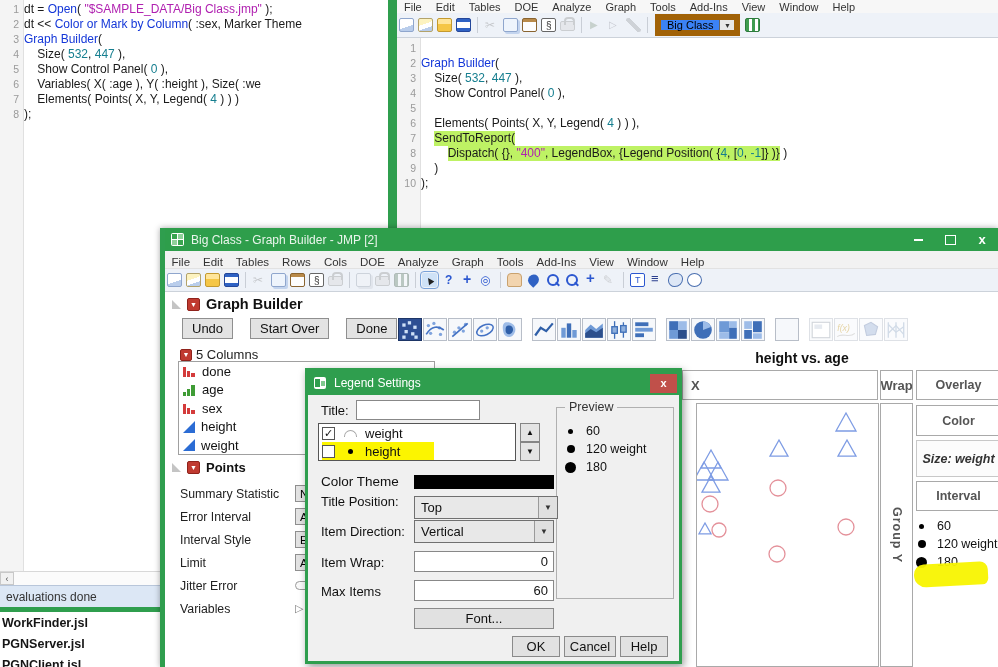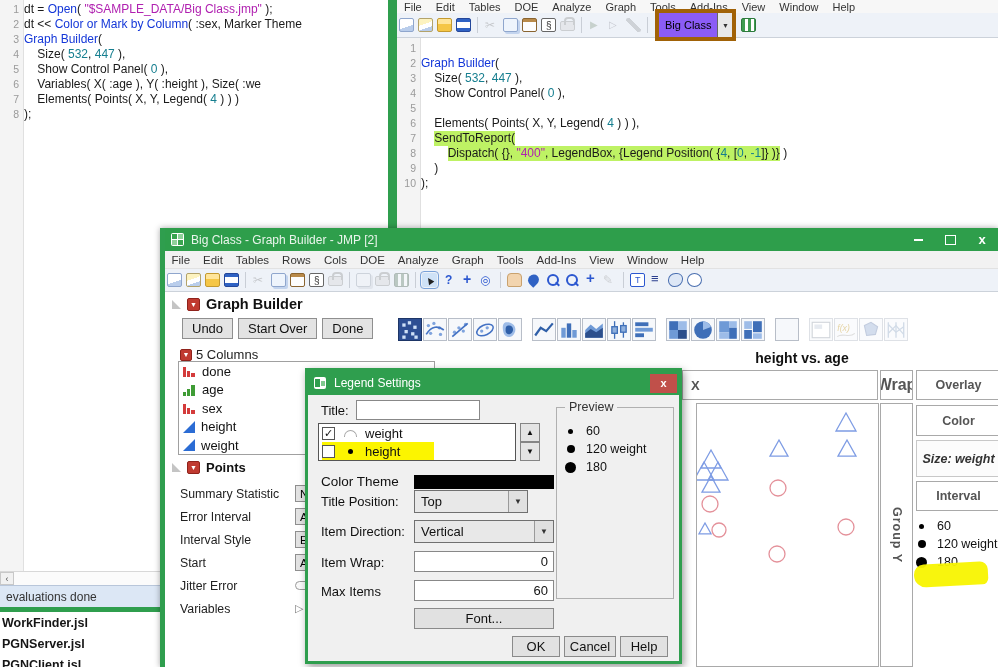--- a/index.html
+++ b/index.html
@@ -7,21 +7,21 @@
 #screen{position:relative;width:998px;height:667px;overflow:hidden;background:#fff}
 .abs{position:absolute}
 
 .editor{background:#fff}
 .gutbg{position:absolute;left:0;top:0;width:24px;height:100%;background:#f4f4f4;border-right:1px solid #e0e0e0}
 .code-row{display:flex;height:15px;line-height:15px;font-family:"DejaVu Sans Mono",monospace;font-size:12px;white-space:pre;position:relative}
 .gut{width:24px;min-width:24px;text-align:right;padding-right:5px;color:#9a9a9a;font-size:10.5px}
 .c-p{color:#1a1a1a}.c-k{color:#1437d8}.c-s{color:#b020b0}.c-n{color:#157e8f}
 .hl{background:#bef264}
 
-.menubar{display:flex;align-items:center;background:#f4f4f4;color:#333}
+.menubar{display:flex;align-items:flex-end;background:#f4f4f4;color:#333}
 .menubar .mi{padding:0 7px;font-size:11px}
 .toolbar{display:flex;align-items:center;background:#eef2f8;border-bottom:1px solid #ccd2da}
 .ti{width:15px;height:14px;margin:2px 2px;display:inline-block;position:relative;border-radius:2px;flex:none}
 .ti.dim{opacity:.4;filter:grayscale(.7)}
 .ti.sel{outline:1.5px solid #79a1d8;outline-offset:1px;background:#cfe2f7}
 .tsep{width:1px;height:16px;background:#c9ced6;margin:0 4px;flex:none}
 .ic-new-script{background:linear-gradient(160deg,#fff 62%,#b9cdeb 62%);border:1px solid #8fa6cd}
 .ic-new-home{background:linear-gradient(160deg,#fdf3c0 42%,#fff 42% 70%,#b9cdeb 70%);border:1px solid #b3a36b}
 .ic-open{background:linear-gradient(180deg,#ffe59a 40%,#f5c646 40%);border:1px solid #c49a2f}
 .ic-save{background:linear-gradient(180deg,#2f62c4 28%,#fff 28% 74%,#2f62c4 74%);border:1px solid #24479a}
@@ -44,21 +44,21 @@
 .ic-brush{background:#2f62c4;border-radius:50% 50% 50% 0;transform:rotate(-45deg) scale(.75)}
 .ic-mag::before{content:"";position:absolute;left:2px;top:1px;width:8px;height:8px;border:2px solid #2b57d0;border-radius:50%}
 .ic-mag::after{content:"";position:absolute;left:10px;top:10px;width:5px;height:2px;background:#2b57d0;transform:rotate(45deg)}
 .ic-plus::before{content:"+";color:#2b57d0;font-size:15px;font-weight:700;position:absolute;left:3px;top:-2px;line-height:14px}
 .ic-pencil::before{content:"✎";color:#999;font-size:12px;position:absolute;left:1px;line-height:14px}
 .ic-note{background:#fff;border:1px solid #2b57d0}
 .ic-note::before{content:"T";font-size:9px;color:#2b57d0;position:absolute;left:4px;line-height:12px}
 .ic-lines::before{content:"≡";color:#2b3f8f;font-size:13px;position:absolute;left:2px;top:-1px;line-height:14px}
 .ic-lasso{border:1.5px solid #4a6fb0;border-radius:50% 40% 55% 45%;background:#dde7f6}
 .ic-oval{border:1.5px solid #4a6fb0;border-radius:50%;background:#fff}
-.combo{display:inline-flex;align-items:center;height:32px;background:#8b5cf6;border:4px solid #a16207;font-size:11px;margin:0 3px}
+.combo{display:inline-flex;align-items:center;height:22px;background:#3b82f6;border:6px solid #a16207;font-size:11px;margin:0 3px}
 .combo .val{padding:0 6px;min-width:52px}
 .combo .dd{width:15px;height:100%;border-left:1px solid #666;background:#e8e8e8;display:flex;align-items:center;justify-content:center;font-size:7px;color:#333}
 
 #left-hscroll{border-top:1px solid #d8d8d8;background:#fbfbfb;display:flex}
 .hs-btn{width:14px;height:13px;border:1px solid #c8c8c8;background:#f1f1f1;color:#555;font-size:9px;display:flex;align-items:center;justify-content:center}
 #left-status{background:#dce7f5;border-top:1px solid #b8c6da;font-size:12px;color:#333;display:flex;align-items:center;padding-left:6px}
 #left-green-strip,#pane-divider{background:#2f9e4e}
 #file-list .file-row{height:21px;line-height:21px;font-size:12.5px;font-weight:600;color:#151515;padding-left:2px}
 
 #jmp-window{background:#fff;border-left:5px solid #2f9e4e;box-shadow:0 0 6px rgba(0,0,0,.35)}
@@ -70,21 +70,21 @@
 .wb-min::before{content:"";width:9px;height:2px;background:#fff}
 .wb-max::before{content:"";width:9px;height:8px;border:1.5px solid #fff}
 .wb-close{font-size:13px;font-weight:700}
 #jmp-menu{height:18px;border-bottom:1px solid #e2e2e2}
 #jmp-menu .mi{font-size:11.5px;padding:0 6.5px}
 #jmp-toolbar{height:23px}
 #jmp-content{position:absolute;left:5px;top:64px;right:0;bottom:0;background:#fff;overflow:hidden}
 .disc{width:0;height:0;border-bottom:9px solid #c4c4c4;border-right:9px solid transparent;display:inline-block}
 .redbtn{width:13px;height:13px;background:#c03a30;border:1px solid #8f221b;border-radius:2px;color:#fff;font-size:7px;display:inline-flex;align-items:center;justify-content:center}
 .hdr-title{font-weight:700;font-size:14.5px;color:#111}
-.btn{background:#e3e3e3;border:1px solid #8f8f8f;font-size:13px;color:#111;display:inline-flex;align-items:center;justify-content:center;height:21px;padding:0 9px;margin-right:5px}
+.btn{background:#e3e3e3;border:1px solid #8f8f8f;font-size:13px;color:#111;display:inline-flex;align-items:center;justify-content:center;height:21px;padding:0 9px;margin-right:17px}
 .pal{width:24px;height:23px;border:1px solid #b8bec8;background:#f6f8fb;display:flex;align-items:center;justify-content:center;margin-right:1px;flex:none}
 .pal.selected{background:#2d4e93;border-color:#1d3566}
 .pal.disabled{opacity:.45}
 .pal.gap{margin-left:9px}
 #columns-list{border:1px solid #a0a0a0;background:#fff}
 .col-row{display:flex;align-items:center;height:18.5px;padding-left:4px;font-size:13px;color:#111}
 .col-ic{width:13px;height:12px;margin-right:6px;position:relative;flex:none}
 .col-ic.nominal{background:linear-gradient(#d43b3b,#d43b3b) 0 2px/3px 10px no-repeat,linear-gradient(#d43b3b,#d43b3b) 4px 6px/3px 6px no-repeat,linear-gradient(#d43b3b,#d43b3b) 8px 8px/4px 4px no-repeat}
 .col-ic.ordinal{background:linear-gradient(#3f9c35,#3f9c35) 0 8px/3px 4px no-repeat,linear-gradient(#3f9c35,#3f9c35) 4px 5px/3px 7px no-repeat,linear-gradient(#3f9c35,#3f9c35) 8px 1px/4px 11px no-repeat}
 .col-ic.continuous{width:0;height:0;border-bottom:12px solid #2b6cd4;border-left:12px solid transparent;margin-top:0}
@@ -475,39 +475,39 @@
           </div>
           <div class="pp-row">
             <span class="pp-label">Error Interval</span>
             <span class="mini-btn">Auto</span>
           </div>
           <div class="pp-row">
             <span class="pp-label">Interval Style</span>
             <span class="mini-btn">Error</span>
           </div>
           <div class="pp-row">
-            <span class="pp-label">Start</span>
+            <span class="pp-label">Limit</span>
             <span class="mini-btn">Auto</span>
           </div>
           <div class="pp-row">
             <span class="pp-label">Jitter Error</span>
             <span class="slider"></span>
           </div>
           <div class="pp-row">
             <span class="pp-label">Variables</span>
             <span class="disclosure">▷</span>
           </div>
         </div>
 
       <div class="abs" id="graph-title" style="left:527px;top:58px;width:210px">height vs. age</div>
 
       <div class="zone" style="left:512px;top:78px;width:196px;height:30px;justify-content:flex-start;padding-left:8px;font-size:13px">
         <span>X</span>
       </div>
-      <div class="zone" style="left:710px;top:78px;width:33px;height:30px;font-size:16px">
+      <div class="zone" style="left:710px;top:78px;width:33px;height:30px;font-size:13px">
         <span>Wrap</span>
       </div>
       <div class="zone" style="left:746px;top:78px;width:85px;height:30px">
         <span>Overlay</span>
       </div>
 
       <div class="abs" id="plot-area" style="left:526px;top:111px;width:183px;height:264px;border:1px solid #a9a9a9;background:#fff">
         <svg id="plot-svg" width="183" height="264">
             <polygon points="149,9 139,27 159,27" stroke="#7e9ce4" fill="none" stroke-width="1.3"></polygon>
             <polygon points="82,36 73,52.2 91,52.2" stroke="#7e9ce4" fill="none" stroke-width="1.3"></polygon>
@@ -604,21 +604,21 @@
               <span class="bcol">
                 <span class="bullet" style="width: 11px; height: 11px;"></span>
               </span>
               <span>180</span>
             </div>
           </div>
       </div>
       <span class="abs" style="left:13px;top:79px;font-size:13.5px">Color Theme</span>
       <span class="abs swatch" style="left:106px;top:80px;width:140px;height:14px"></span>
       <span class="abs" style="left:13px;top:99px">Title Position:</span>
-      <span class="dlg-combo" style="left:106px;top:95px;width:114px">
+      <span class="dlg-combo" style="left:106px;top:101px;width:144px">
         <span class="val">Top</span>
         <span class="dd">▼</span>
       </span>
       <span class="abs" style="left:13px;top:129px">Item Direction:</span>
       <span class="dlg-combo" style="left:106px;top:125px;width:140px">
         <span class="val">Vertical</span>
         <span class="dd">▼</span>
       </span>
       <span class="abs" style="left:13px;top:160px">Item Wrap:</span>
       <span class="abs dlg-input num" style="left:106px;top:156px;width:140px;height:21px">0</span>

